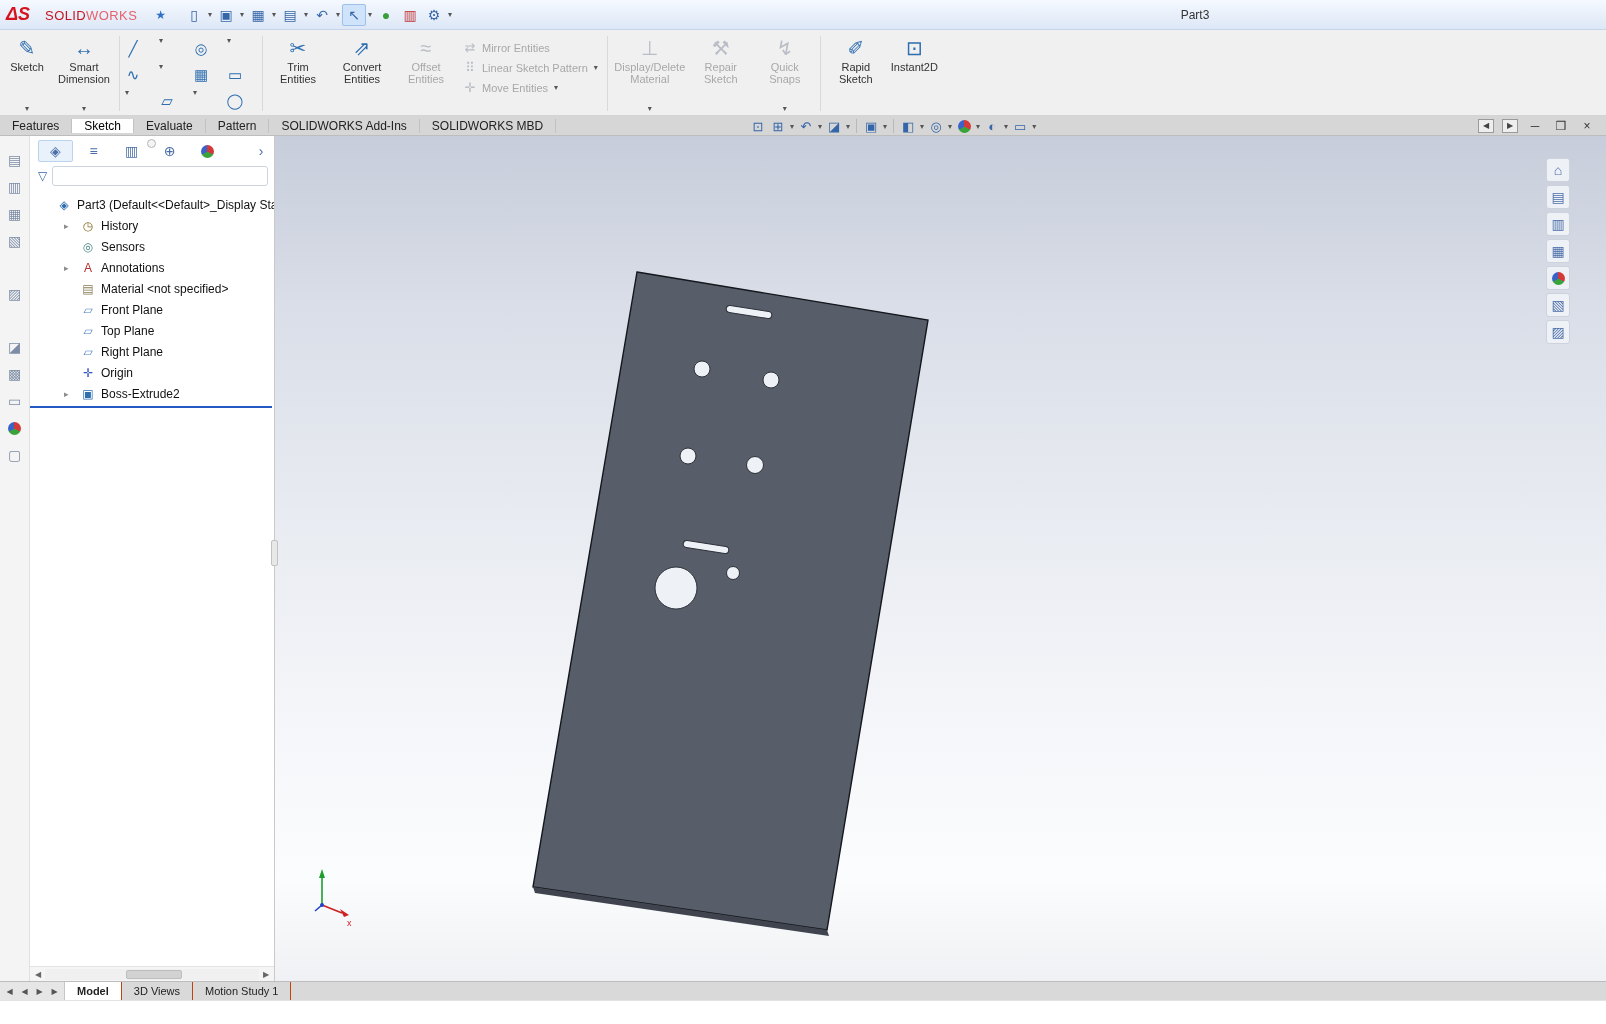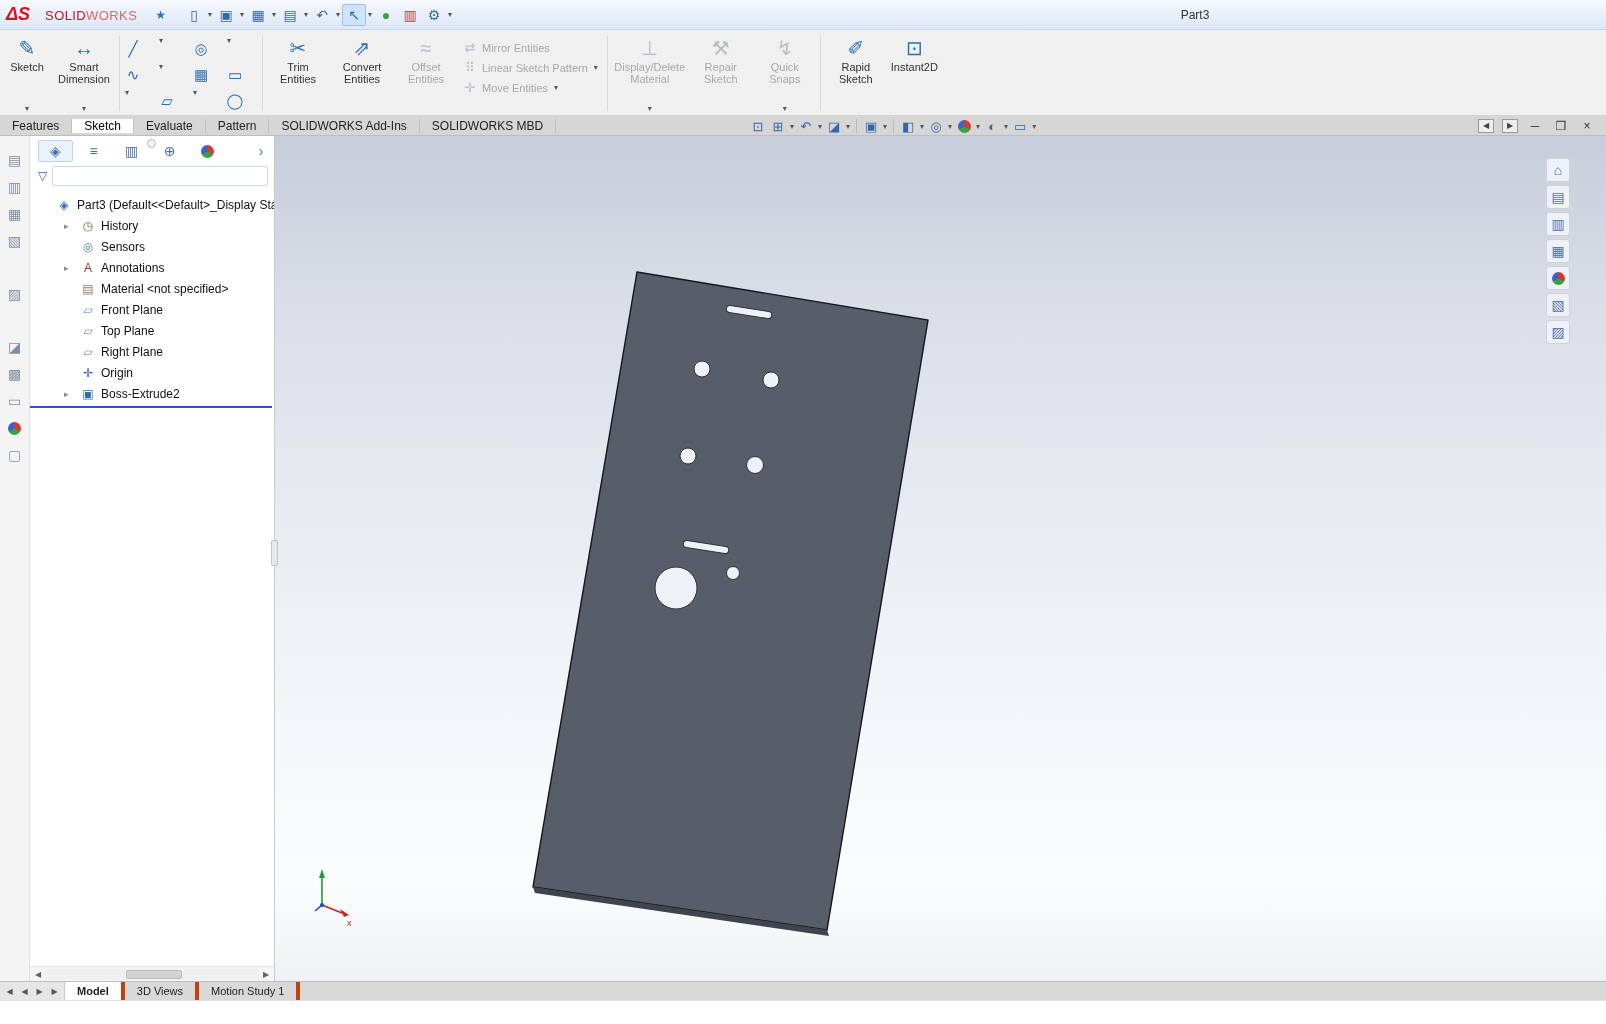--- a/index.html
+++ b/index.html
@@ -83,21 +83,21 @@
   .vp-svg{position:absolute;inset:0;width:100%;height:100%;}
   .task-strip{position:absolute;right:36px;top:22px;display:flex;flex-direction:column;gap:3px;}
   .tp-icon{width:24px;height:24px;background:#eef1f6;border:1px solid #ccd3dd;border-radius:3px;display:flex;align-items:center;justify-content:center;}
   .tp-icon .g{font-size:14px;color:#4b6ea8;}
   .ball{width:13px;height:13px;border-radius:50%;background:conic-gradient(#d23a3a 0 120deg,#3aa23a 120deg 240deg,#3a62c8 240deg 360deg);display:inline-block;}
 
   
   .bottom-tabs{height:19px;flex:0 0 19px;background:#d9d9d9;border-top:1px solid #bdbdbd;display:flex;align-items:stretch;font-size:11px;}
   .bt-nav{display:flex;align-items:center;background:#e6e6e6;padding:0 3px;gap:2px;border-right:1px solid #c6c6c6;}
   .bnav{font-size:8px;color:#555;width:13px;text-align:center;}
-  .bt{padding:0 12px;display:flex;align-items:center;color:#222;border-right:4px solid #c2410c;}
+  .bt{padding:0 12px;display:flex;align-items:center;color:#222;border-right:1px solid #c2410c;}
   .bt.active{background:#fff;font-weight:bold;}
   .statusbar{height:24px;flex:0 0 24px;background:#fff;border-top:1px solid #e2e2e2;}
 </style>
 </head>
 <body>
 
 <div class="app">
 
   <div class="titlebar">
     <div class="logo">

